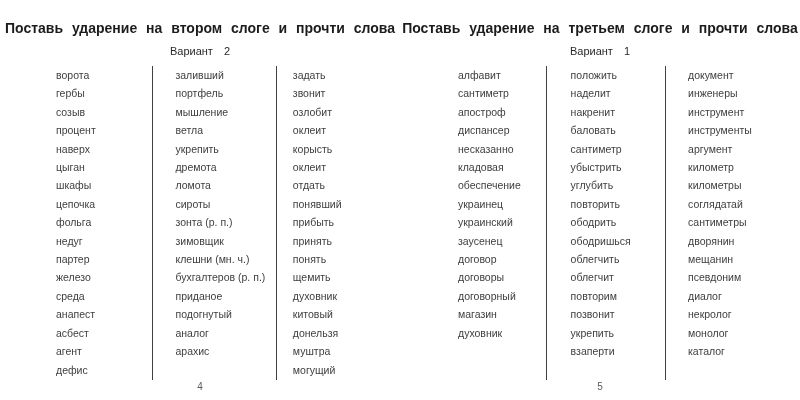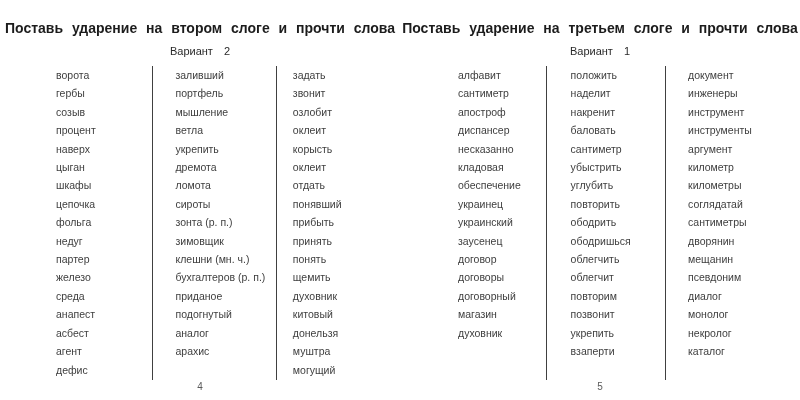--- a/index.html
+++ b/index.html
@@ -183,21 +183,21 @@
           <div class="word">инструменты</div>
           <div class="word">аргумент</div>
           <div class="word">километр</div>
           <div class="word">километры</div>
           <div class="word">соглядатай</div>
           <div class="word">сантиметры</div>
           <div class="word">дворянин</div>
           <div class="word">мещанин</div>
           <div class="word">псевдоним</div>
           <div class="word">диалог</div>
+          <div class="word">некролог</div>
           <div class="word">монолог</div>
-          <div class="word">некролог</div>
           <div class="word">каталог</div>
         </div>
     </div>
     <div class="page-number">5</div>
   </div>
 
 </div>
 
 </body></html>

